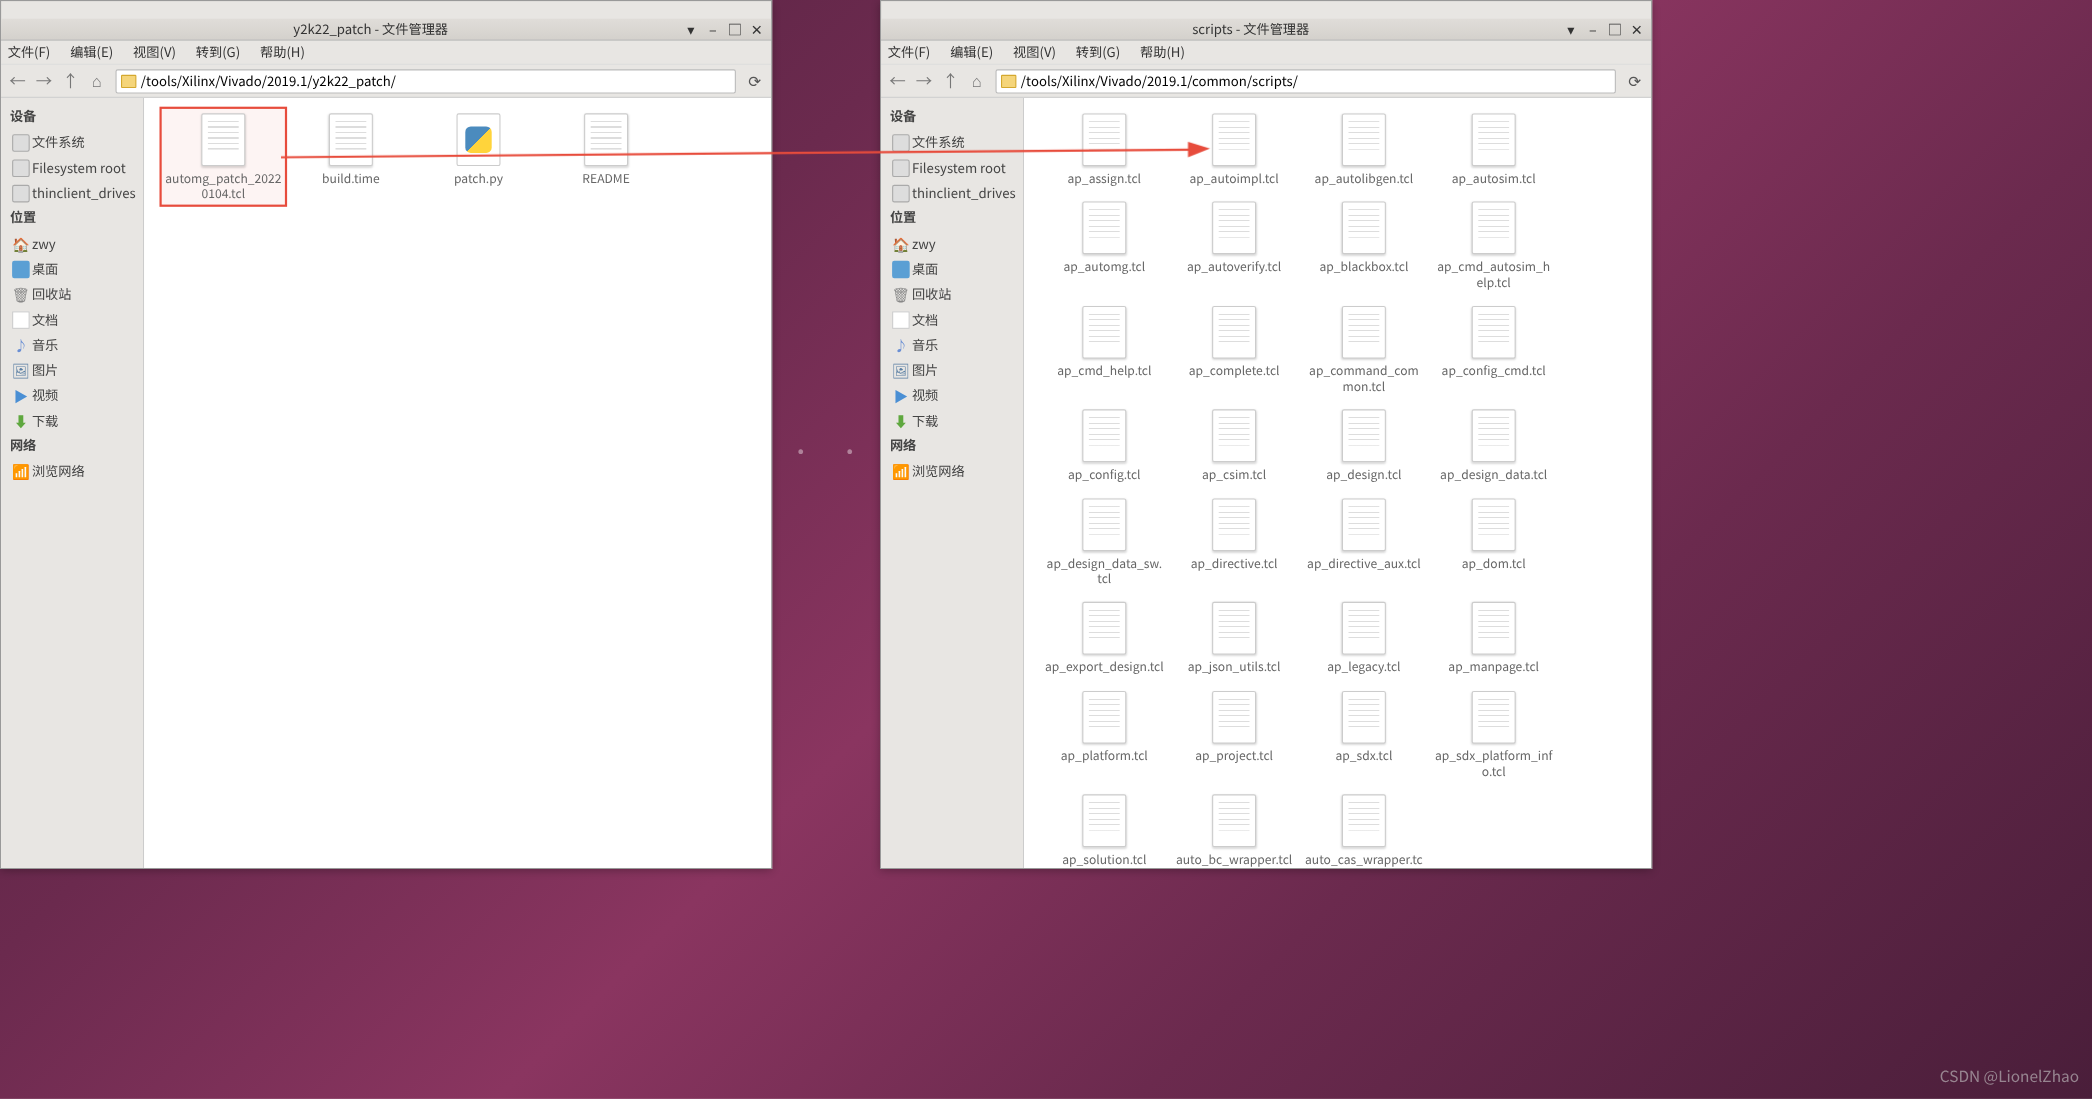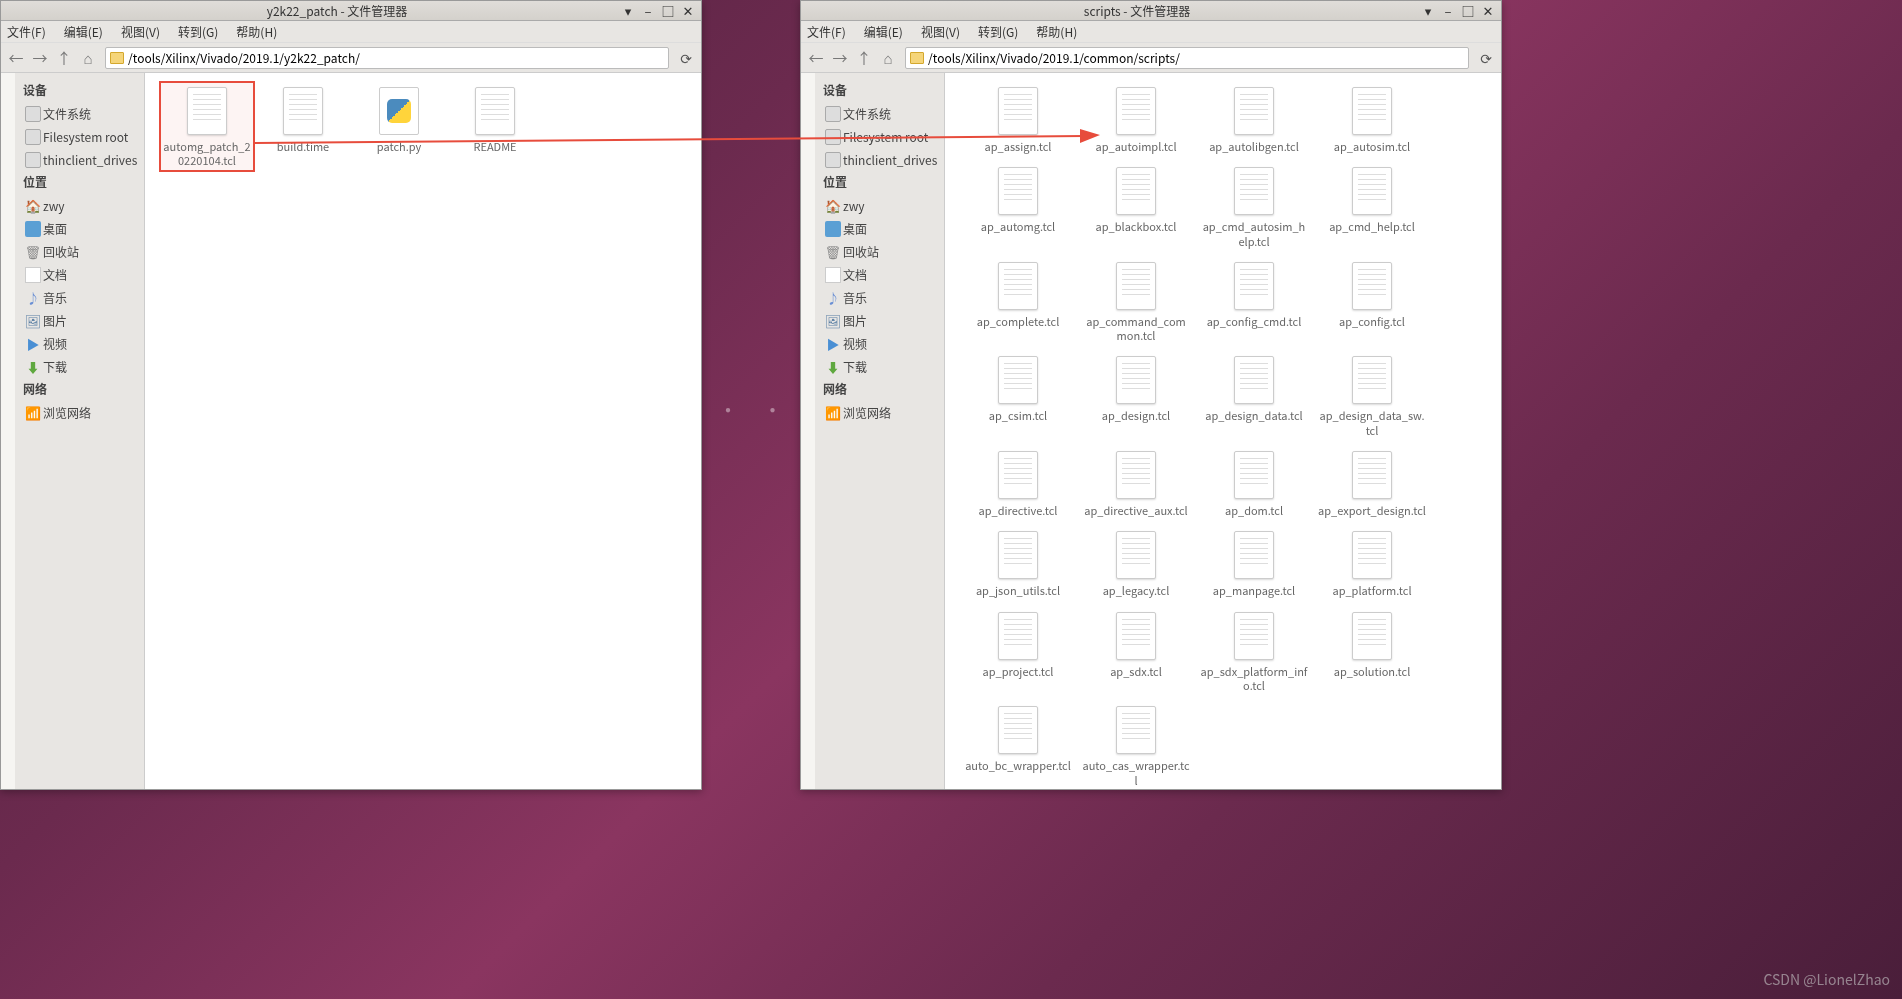--- a/index.html
+++ b/index.html
@@ -1,49 +1,49 @@
 <!DOCTYPE html>
 <html><head>
 <meta charset="utf-8">
 <style>
 * { box-sizing: border-box; margin: 0; padding: 0; font-family: "Noto Sans CJK SC", "WenQuanYi Micro Hei", sans-serif; }
 body { width: 1902px; height: 999px; background: linear-gradient(135deg, #4a1e3a 0%, #6b2a4e 30%, #8a3560 50%, #6b2a4e 70%, #4a1e3a 100%); position: relative; overflow: hidden; }
 .desktop-dots { position:absolute; left:718px; top:395px; color:#fff; font-size:20px; letter-spacing:10px; opacity:0.4;}
 .window { position: absolute; background: #e8e6e3; border: 1px solid #999; box-shadow: 0 2px 8px rgba(0,0,0,0.3); display: flex; flex-direction: column; }
 .window.left { left: 0; top: 0; width: 702px; height: 790px; }
 .window.right { left: 800px; top: 0; width: 702px; height: 790px; }
-.titlebar { height: 20px; background: linear-gradient(#e0ddd9, #d4d1cc); display: flex; align-items: center; justify-content: flex-start; padding: 0 4px; border-bottom: 1px solid #aaa; font-size: 12px; color: #333; }
+.titlebar { height: 20px; background: linear-gradient(#e0ddd9, #d4d1cc); display: flex; align-items: center; justify-content: flex-start; padding: 0 4px; border-bottom: 1px solid #aaa; font-size: 12px; color: #333; margin-top: 16px; }
 .titlebar .title { flex: 1; text-align: center; }
 .titlebar .controls { display: flex; gap: 2px; }
 .titlebar .controls span { width: 18px; height: 14px; display:inline-flex; align-items:center; justify-content:center; cursor:pointer; font-size: 13px; }
 .menubar { height: 22px; background: #e8e6e3; display: flex; align-items: center; padding: 0 6px; font-size: 12px; color: #333; border-bottom:1px solid #ddd;}
 .menubar span { margin-right: 18px; cursor: pointer; }
 .toolbar { height: 30px; background: #e8e6e3; display: flex; align-items: center; padding: 0 4px; border-bottom: 1px solid #ccc; gap: 2px;}
 .nav-btn { width: 22px; height: 22px; display: inline-flex; align-items: center; justify-content: center; color: #777; font-size: 15px; cursor: pointer; }
 .address-bar { flex: 1; display: flex; align-items: center; background: #fff; border: 1px solid #bbb; border-radius: 2px; height: 22px; margin: 0 4px; padding: 0 4px; font-size: 12px; }
 .address-bar .folder-ico { width:14px; height:12px; background:#f5d57a; border:1px solid #d4a82e; border-radius:1px; margin-right:4px; }
 .reload-btn { width:22px; height:22px; display:inline-flex; align-items:center; justify-content:center; font-size:14px; color:#555; cursor:pointer;}
-.window-body { flex:1; display:flex; overflow:hidden; background:#f6f5f2;padding-left:14px;}
+.window-body { flex:1; display:flex; overflow:hidden; background:#f6f5f2;}
 .sidebar { width: 130px; background: #e8e6e3; border-right: 1px solid #ccc; padding: 6px 0; font-size: 12px; color: #444; }
 .sidebar .heading { padding: 2px 8px 4px; font-weight: bold; color: #444; }
 .sidebar .item { padding: 3px 8px 3px 10px; display: flex; align-items: center; gap: 2px; cursor: pointer; }
 .ico { width:16px; height:16px; flex-shrink:0; display:inline-flex; align-items:center; justify-content:center; font-size:13px; }
 .ico-disk{ background:#ddd; border:1px solid #aaa; border-radius:2px;}
 .ico-home{ color:#d48a2e;}
 .ico-desktop{ background:#5a9fd4; border-radius:2px;}
 .ico-trash{ color:#888;}
 .ico-doc{ background:#fff; border:1px solid #ccc;}
 .ico-music{ color:#6a8fd4;}
 .ico-pics{ color:#5a7fa4;}
 .ico-video{ color:#4a8fd4;}
 .ico-download{ color:#5fa83f;}
 .ico-network{ color:#6a9fd4;}
 .files-pane { flex:1; background:#fff; padding: 8px 0 8px 14px; overflow:auto;}
 .files-grid { display:flex; flex-wrap:wrap; align-content:flex-start;}
-.file-item { width: 96px; display:flex; flex-direction:column; align-items:center; padding:4px 2px; margin-bottom:4px; cursor:pointer; font-size:11px; color:#666;}
+.file-item { width: 116px; display:flex; flex-direction:column; align-items:center; padding:4px 2px; margin-bottom:4px; cursor:pointer; font-size:11px; color:#666;}
 .file-item .icon-wrap { width:46px; height:52px; display:flex; align-items:center; justify-content:center; margin-bottom:2px;}
 .doc-icon { width:40px; height:48px; background:#fff; border:1px solid #ccc; border-radius:2px; box-shadow:0 1px 2px rgba(0,0,0,0.15); position:relative;}
 .doc-icon::before{ content:""; position:absolute; top:6px; left:5px; right:5px; height:26px; background:repeating-linear-gradient(#ddd 0, #ddd 1px, transparent 1px, transparent 5px); }
 .py-icon { width:40px; height:48px; background:#fff; border:1px solid #ccc; border-radius:2px; position:relative; display:flex; align-items:center; justify-content:center;}
 .py-icon::after{ content:""; width:24px; height:24px; background:linear-gradient(135deg,#4b8bbe 50%,#ffd43b 50%); border-radius:5px;}
 .file-label { text-align:center; line-height:1.3; max-width:108px; word-break:break-all; }
 .selected { border:2px solid #e74c3c; background:#fdf4f3; padding: 2px 0px;}
 .arrow-annotation { position:absolute; pointer-events:none; z-index:100; }
 .watermark { position:absolute; right:12px; bottom:10px; color:rgba(200,200,200,0.6); font-size:14px; z-index:50;}
 .wide { width:118px; }
@@ -279,20 +279,26 @@
           <div class="file-item  wide">
             <div class="icon-wrap">
               <div class="doc-icon"></div>
             </div>
             <div class="file-label">ap_automg.tcl</div>
           </div>
           <div class="file-item  wide">
             <div class="icon-wrap">
               <div class="doc-icon"></div>
             </div>
+            <div class="file-label">ap_autoverify.tcl</div>
+          </div>
+          <div class="file-item  wide">
+            <div class="icon-wrap">
+              <div class="doc-icon"></div>
+            </div>
             <div class="file-label">ap_blackbox.tcl</div>
           </div>
           <div class="file-item  wide">
             <div class="icon-wrap">
               <div class="doc-icon"></div>
             </div>
             <div class="file-label">ap_cmd_autosim_help.tcl</div>
           </div>
           <div class="file-item  wide">
             <div class="icon-wrap">

